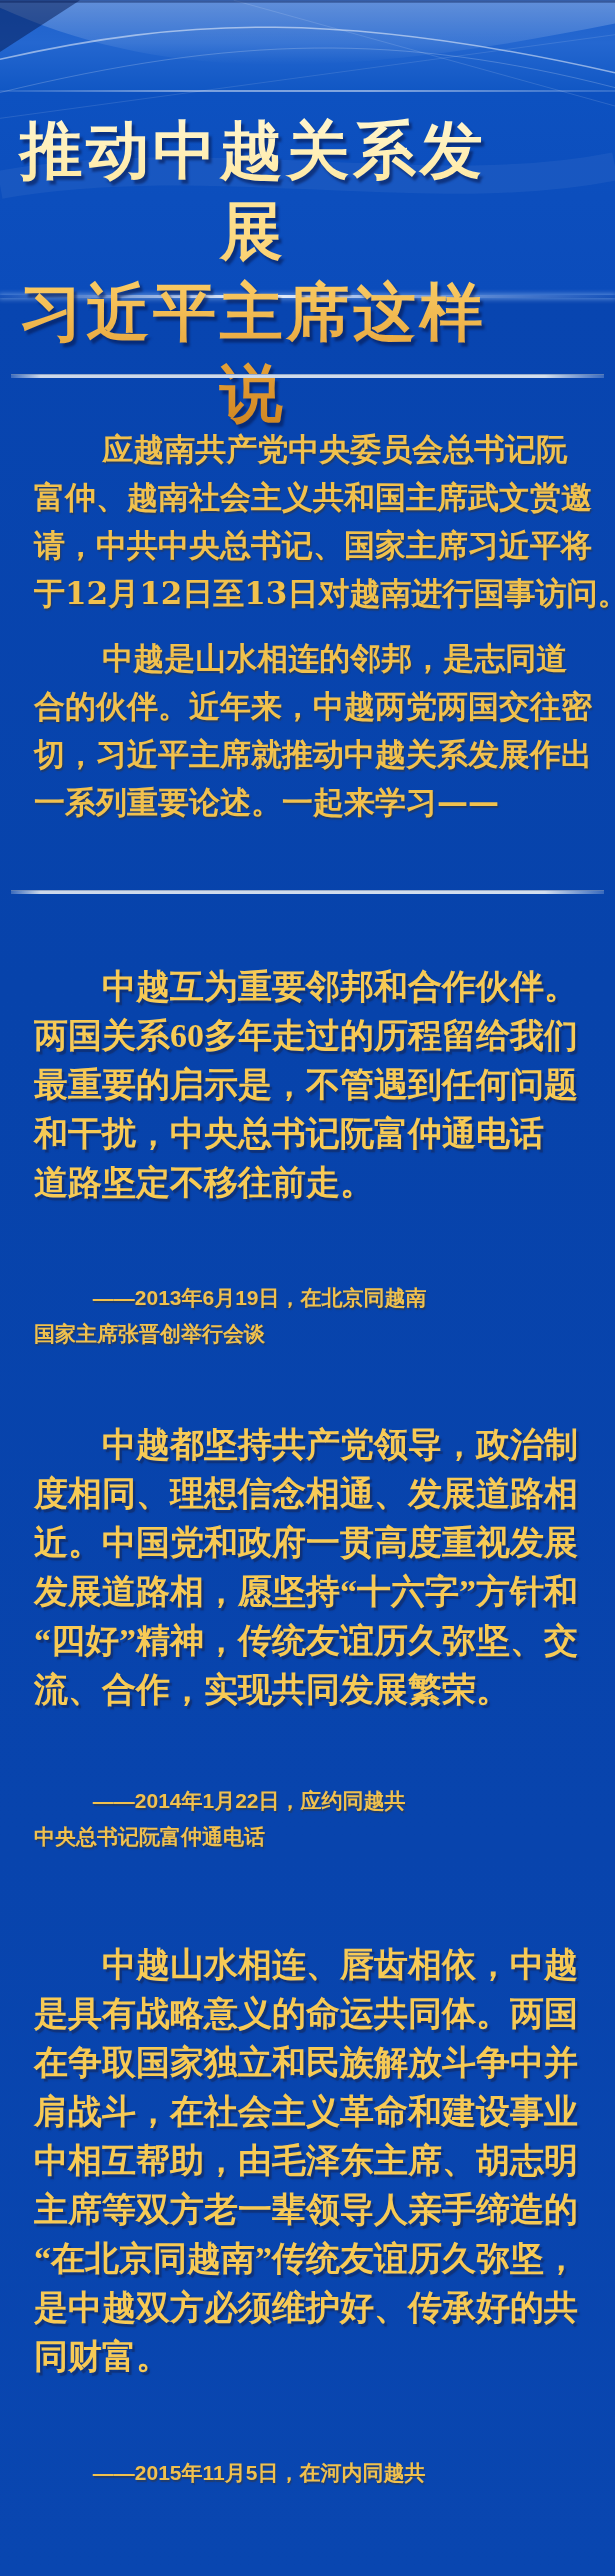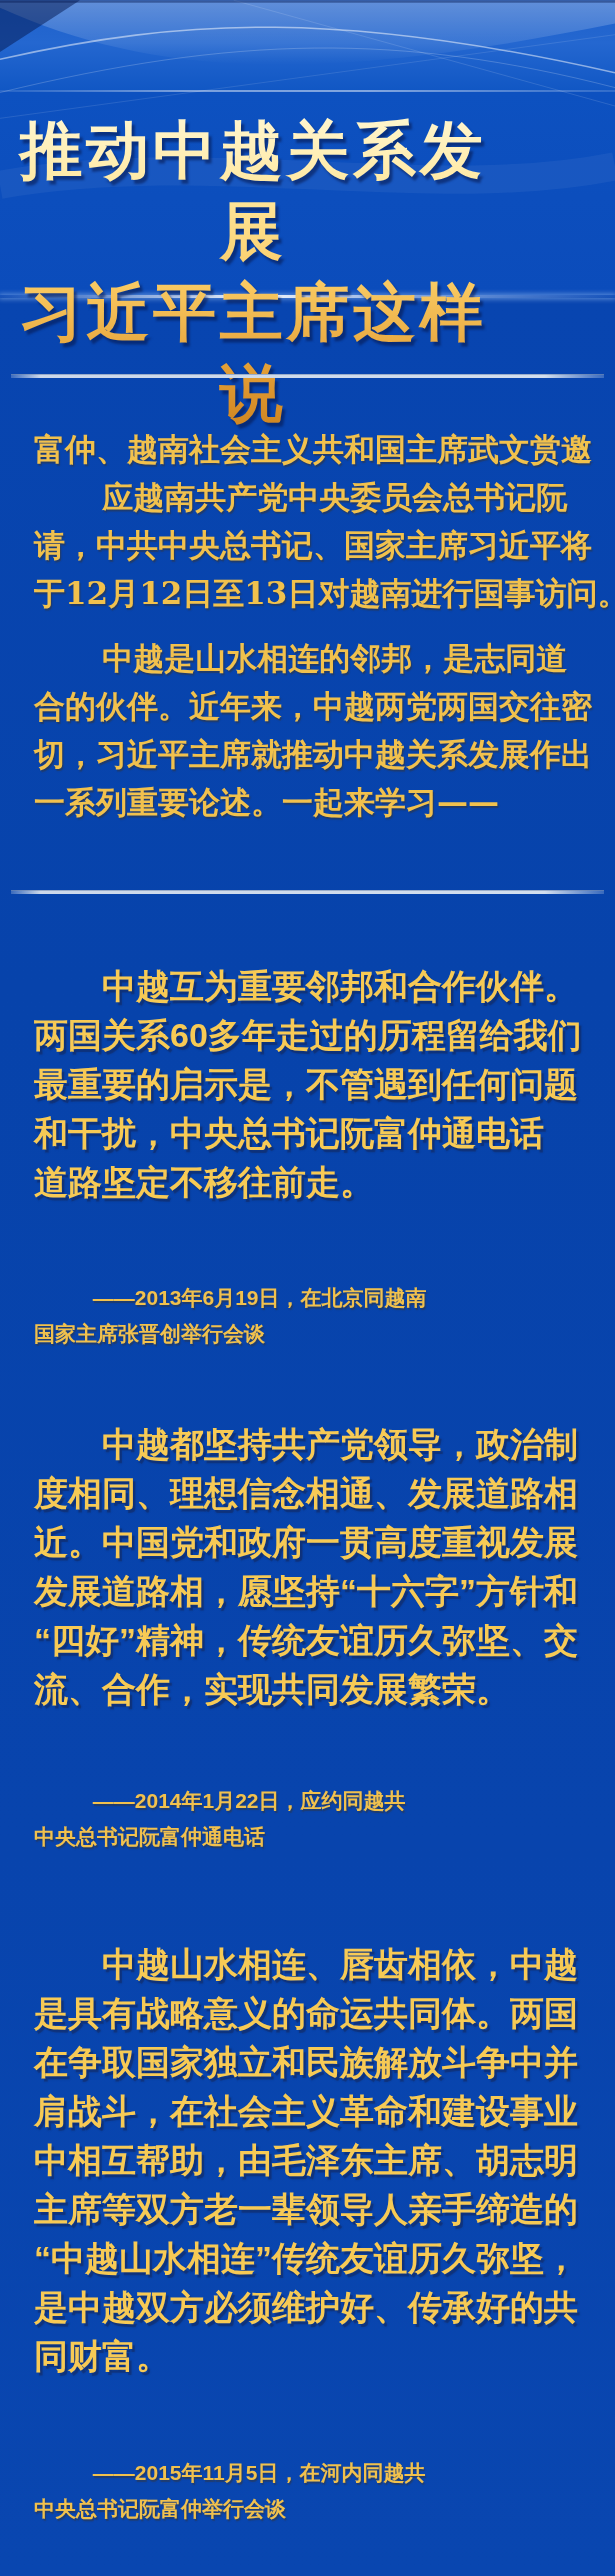--- a/index.html
+++ b/index.html
@@ -23,21 +23,21 @@
     font-size:63px;line-height:81px;letter-spacing:3.7px;
     background:linear-gradient(180deg,#fff7d2 0%,#ffe79c 26%,#f8c75f 55%,#e29d35 80%,#cd831f 100%);
     -webkit-background-clip:text;background-clip:text;color:#f3bf54;
     -webkit-text-fill-color:transparent;
     filter:drop-shadow(3.1px 4.3px 1.2px rgba(6,22,74,.55));}
   .para{position:absolute;left:34px;width:548px;}
   .ln{white-space:nowrap;}
   .brush{font-family:"DejaVu Serif","Liberation Serif",serif;font-weight:700;
     color:#f1c14d;font-size:31px;line-height:48px;
     text-shadow:1.2px 1.8px 1.2px rgba(70,45,5,.38);}
-  .quote{font-family:Liberation Sans, sans-serif;font-weight:700;
+  .quote{font-family:Liberation Serif, serif;font-weight:700;
     color:#f7ca55;font-size:34px;line-height:49px;
     text-shadow:2.5px 3.1px 1.2px rgba(22,32,72,.5);}
   .attr{font-family:Liberation Sans, sans-serif;font-weight:700;
     color:#f1c14d;font-size:21px;line-height:36px;
     text-shadow:1.2px 1.8px 1.2px rgba(70,45,5,.38);}
   .ind-intro{padding-left:2.2em;}
   .ind-quote{padding-left:2em;}
   .ind-attr{padding-left:2.8em;}
   .divider{position:absolute;left:11px;width:593px;height:2.5px;
     background:linear-gradient(90deg,rgba(205,220,240,.25),#ccd8ea 5%,#d2deee 90%,rgba(205,220,240,.25));
@@ -69,22 +69,22 @@
   <div class="glowline"></div>
 
   <div class="title">
     <div>推动中越关系发展</div>
     <div>习近平主席这样说</div>
   </div>
 
   <div class="divider" style="top:374px"></div>
 
   <div class="para brush" style="top:425px">
+    <div class="ln ind-intro">应越南共产党中央委员会总书记阮</div>
     <div class="ln">富仲、越南社会主义共和国主席武文赏邀</div>
-    <div class="ln ind-intro">应越南共产党中央委员会总书记阮</div>
     <div class="ln">请，中共中央总书记、国家主席习近平将</div>
     <div class="ln">于12月12日至13日对越南进行国事访问。</div>
   </div>
 
   <div class="para brush" style="top:634px">
     <div class="ln ind-intro">中越是山水相连的邻邦，是志同道</div>
     <div class="ln">合的伙伴。近年来，中越两党两国交往密</div>
     <div class="ln">切，习近平主席就推动中越关系发展作出</div>
     <div class="ln">一系列重要论述。一起来学习——</div>
   </div>
@@ -116,23 +116,22 @@
     <div class="ln">中央总书记阮富仲通电话</div>
   </div>
 
   <div class="para quote" style="top:1940px">
     <div class="ln ind-quote">中越山水相连、唇齿相依，中越</div>
     <div class="ln">是具有战略意义的命运共同体。两国</div>
     <div class="ln">在争取国家独立和民族解放斗争中并</div>
     <div class="ln">肩战斗，在社会主义革命和建设事业</div>
     <div class="ln">中相互帮助，由毛泽东主席、胡志明</div>
     <div class="ln">主席等双方老一辈领导人亲手缔造的</div>
-    <div class="ln">“中越山水相连”传统友谊历久弥坚，</div>
+    <div class="ln">“在北京同越南”传统友谊历久弥坚，</div>
     <div class="ln">是中越双方必须维护好、传承好的共</div>
     <div class="ln">同财富。</div>
   </div>
   <div class="para attr" style="top:2455px">
     <div class="ln ind-attr">——2015年11月5日，在河内同越共</div>
-    <div class="ln">中央总书记阮富仲举行会谈</div>
   </div>
 
 </div>
 
 
 </body></html>

